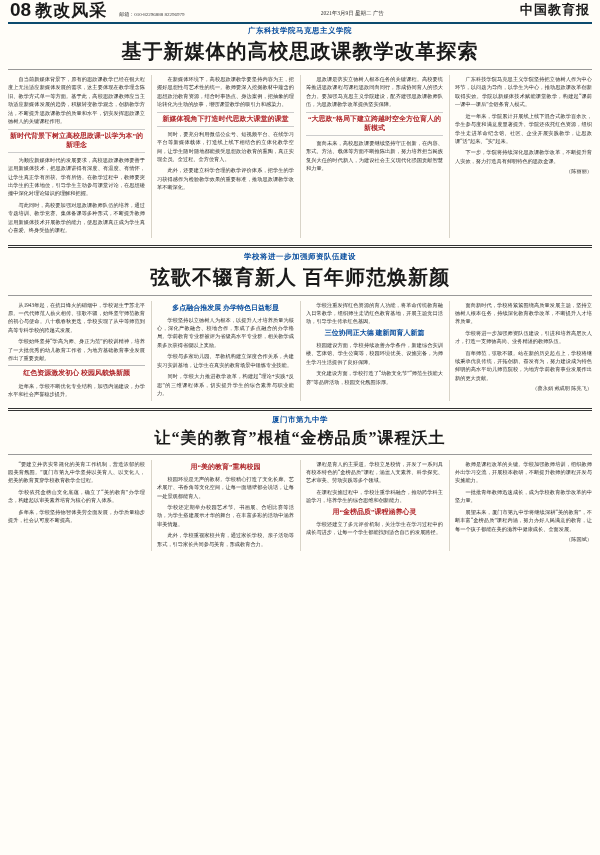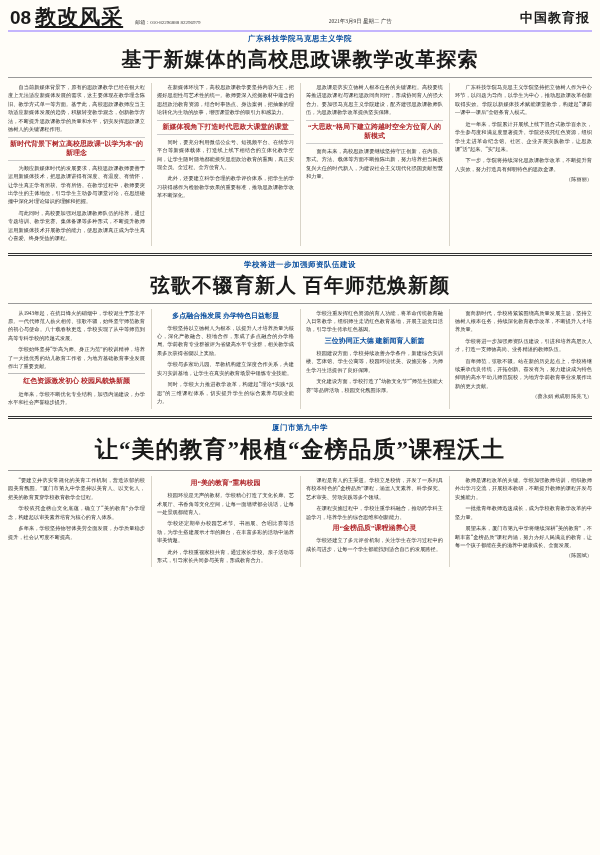--- a/index.html
+++ b/index.html
@@ -7,33 +7,33 @@
     width:600px;height:855px;
     background:#fffdf8;
     font-family:"Liberation Serif","DejaVu Serif",serif;
     color:#1a1a1a;
     overflow:hidden;
   }
   .page{position:relative;width:600px;height:855px;box-sizing:border-box;padding:0 8px;}
 
   
   .masthead{display:flex;align-items:flex-end;justify-content:space-between;
-    padding:6px 2px 3px 2px;border-bottom:2px solid #c4b5fd;}
+    padding:0 2px 3px 2px;border-bottom:2px solid #0c4a6e;}
   .mh-left{display:flex;align-items:flex-end;gap:4px;}
   .mh-num{font-family:"Liberation Sans","DejaVu Sans",sans-serif;font-weight:bold;font-size:19px;line-height:1;}
-  .mh-sec{font-family:"Liberation Sans","DejaVu Sans",sans-serif;font-weight:bold;font-size:21px;line-height:1;letter-spacing:1px;text-decoration:underline;}
+  .mh-sec{font-family:"Liberation Sans","DejaVu Sans",sans-serif;font-weight:bold;font-size:17px;line-height:1;letter-spacing:1px;}
   .mh-meta{font-size:5px;color:#333;line-height:1.5;margin-left:8px;padding-bottom:1px;}
   .mh-center{font-size:5.5px;color:#333;padding-bottom:2px;}
   .mh-right{font-family:"Liberation Serif","DejaVu Serif",serif;font-weight:bold;font-size:13px;letter-spacing:1px;}
 
   
   .article{padding-top:2px;}
   .art-org{text-align:center;font-size:7.5px;color:#0b4f9e;font-weight:bold;letter-spacing:.5px;margin-bottom:3px;}
   .art-title{text-align:center;font-weight:bold;font-size:20px;letter-spacing:1px;line-height:1.2;margin:1px 0 6px 0;font-family:Liberation Serif, serif;}
-  .art-title.small{font-size:23px;}
+  .art-title.small{font-size:16px;}
   .rule-thin{border:0;border-top:1px solid #999;margin:4px 0 5px 0;}
   .rule-sec{border:0;border-top:1px solid #bbb;margin:3px 0;}
 
   
   .cols{display:flex;gap:6px;align-items:stretch;}
   .col{flex:1;min-width:0;position:relative;}
   .col + .col{border-left:1px solid #d9d4c8;padding-left:5px;}
   .sub-h{font-size:7px;font-weight:bold;color:#b0282c;text-align:center;margin:3px 0 3px 0;line-height:1.3;}
   .sub-h.blue{color:#0b4f9e;}
   .sub-h.boxed{border-top:1px solid #ccc;border-bottom:1px solid #ccc;padding:2px 0;}

